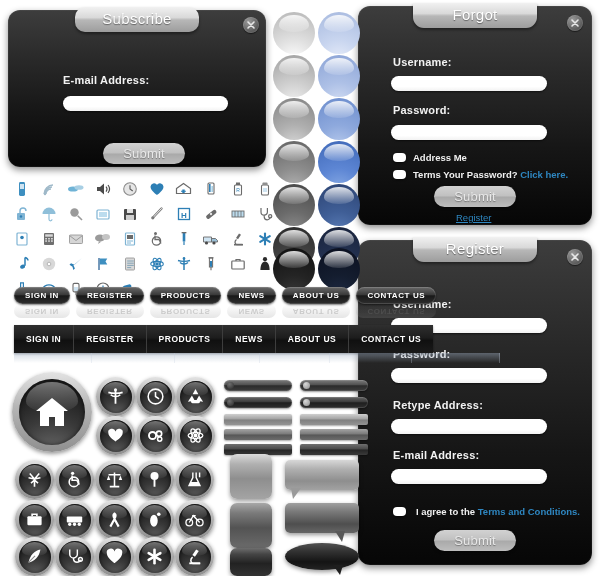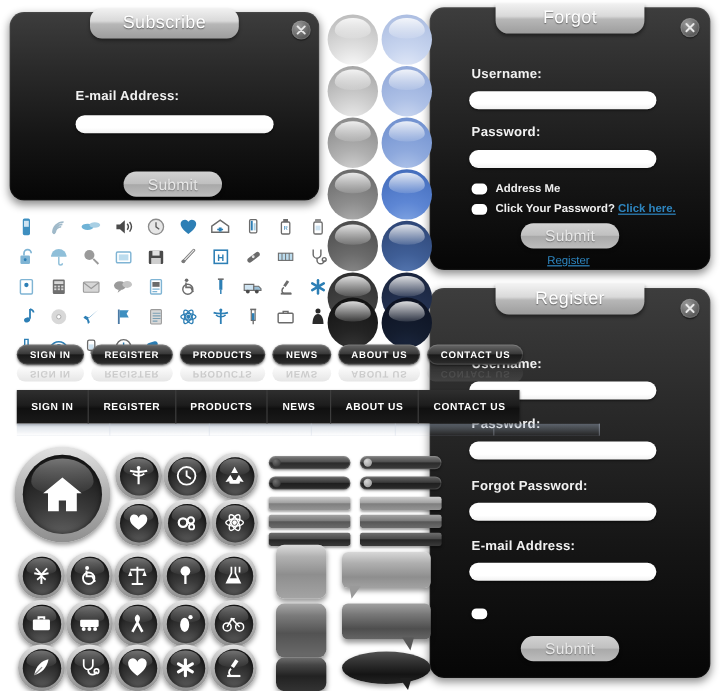--- a/index.html
+++ b/index.html
@@ -52,21 +52,21 @@
     background:linear-gradient(180deg,#d2d2d2 0%,#c0c0c0 48%,#a9a9a9 52%,#bdbdbd 100%);
     color:#e8e8e8;font-size:13px;font-family:"Liberation Sans", sans-serif;
     text-shadow:0 1px 1px rgba(0,0,0,.35);
     box-shadow:0 1px 3px rgba(0,0,0,.5);cursor:pointer;letter-spacing:.2px;
   }
   .chk{
     position:absolute;width:13px;height:9px;border-radius:4px;background:#ffffff;
     box-shadow:0 1px 2px rgba(0,0,0,.6);cursor:pointer;
   }
   .chk-label{position:absolute;color:#f0f0f0;font-size:9.5px;font-weight:bold;white-space:nowrap;}
-  .lnk{color:#2e86c0;text-decoration:underline;cursor:pointer;}
+  .lnk{color:#2e86c0;cursor:pointer;}
   .lnk-solo{position:absolute;color:#2e86c0;font-size:9.5px;text-decoration:underline;cursor:pointer;}
 
   
   .orb{position:absolute;width:42px;height:42px;border-radius:50%;}
   .orb::after{
     content:"";position:absolute;left:14%;top:6%;width:72%;height:42%;
     border-radius:50% 50% 48% 48%/ 62% 62% 38% 38%;
     background:linear-gradient(180deg,rgba(255,255,255,.85),rgba(255,255,255,.12));
   }
 
@@ -187,21 +187,21 @@
     <input class="field-input" type="text" style="left: 33px; top: 70px; width: 156px;" value="">
 
     <div class="field-label" style="left:35px;top:98px;">Password:</div>
     <input class="field-input" type="password" style="left: 33px; top: 119px; width: 156px;" value="">
 
     <div class="chk" style="left:35px;top:147px;"></div>
     <div class="chk-label" style="left:55px;top:146px;">Address Me</div>
 
     <div class="chk" style="left:35px;top:164px;"></div>
     <div class="chk-label" style="left:55px;top:163px;">
-      <span>Click Your Password?</span>
+      <span>Terms Your Password?</span>
       <span class="lnk">Click here.</span>
     </div>
 
     <button class="submit-btn" style="left:76px;top:180px;width:82px;">Submit</button>
     <div class="lnk-solo" style="left:98px;top:206px;">Register</div>
   </div>
 
   <div class="panel" style="left:358px;top:240px;width:234px;height:325px;">
     <div class="panel-title" style="top:-3px;">Register</div>
     <div class="close-btn" style="right:9px;top:9px;">
@@ -209,27 +209,31 @@
         <path d="M2 2 L8 8 M8 2 L2 8" stroke="#e8e8e8" stroke-width="1.6" stroke-linecap="round"></path>
       </svg>
     </div>
 
     <div class="field-label" style="left:35px;top:58px;">Username:</div>
     <input class="field-input" type="text" style="left: 33px; top: 78px; width: 156px;" value="">
 
     <div class="field-label" style="left:35px;top:108px;">Password:</div>
     <input class="field-input" type="password" style="left: 33px; top: 128px; width: 156px;" value="">
 
-    <div class="field-label" style="left:35px;top:159px;">Forgot Password:</div>
+    <div class="field-label" style="left:35px;top:159px;">Retype Address:</div>
     <input class="field-input" type="password" style="left: 33px; top: 179px; width: 156px;" value="">
 
     <div class="field-label" style="left:35px;top:209px;">E-mail Address:</div>
     <input class="field-input" type="text" style="left: 33px; top: 229px; width: 156px;" value="">
 
     <div class="chk" style="left:35px;top:267px;"></div>
+    <div class="chk-label" style="left:58px;top:266px;">
+      <span>I agree to the</span>
+      <span class="lnk">Terms and Conditions.</span>
+    </div>
 
     <button class="submit-btn" style="left:76px;top:290px;width:82px;">Submit</button>
   </div>
 
   <div>
     <div class="orb" style="left:273px;top:12px;background:radial-gradient(circle at 50% 115%,#ffffff 0%,#e0e0e0 40%,#b7b7b7 100%);"></div>
     <div class="orb" style="left:273px;top:55px;background:radial-gradient(circle at 50% 115%,#f0f0f0 0%,#cfcfcf 40%,#a0a0a0 100%);"></div>
     <div class="orb" style="left:273px;top:98px;background:radial-gradient(circle at 50% 115%,#d8d8d8 0%,#b0b0b0 40%,#838383 100%);"></div>
     <div class="orb" style="left:273px;top:141px;background:radial-gradient(circle at 50% 115%,#b4b4b4 0%,#8d8d8d 40%,#646464 100%);"></div>
     <div class="orb" style="left:273px;top:184px;background:radial-gradient(circle at 50% 115%,#8f8f8f 0%,#6b6b6b 40%,#474747 100%);"></div>

